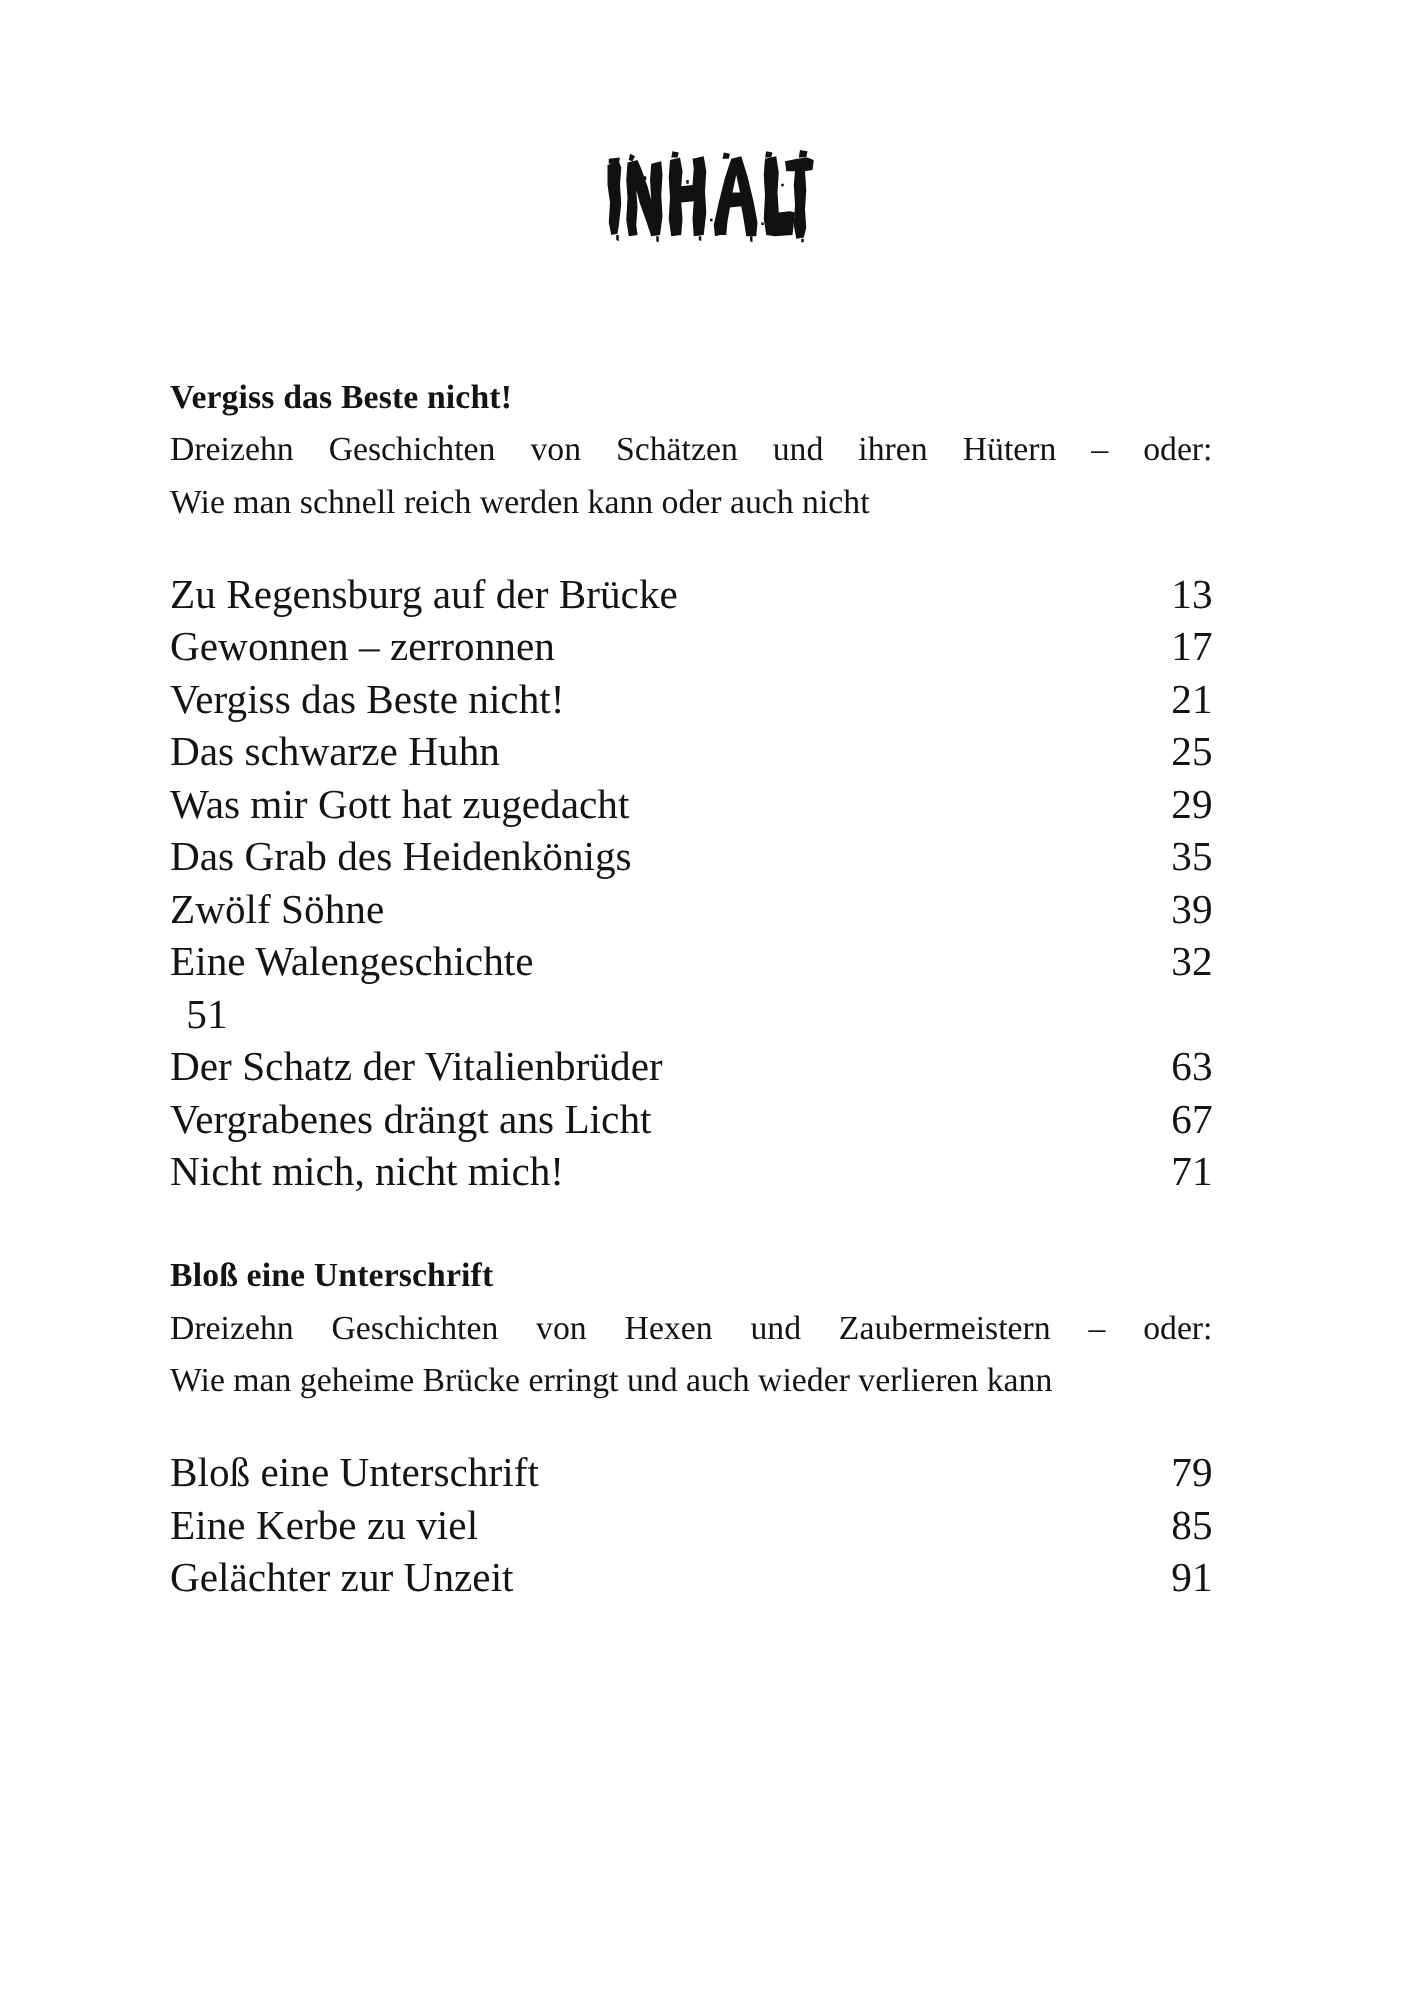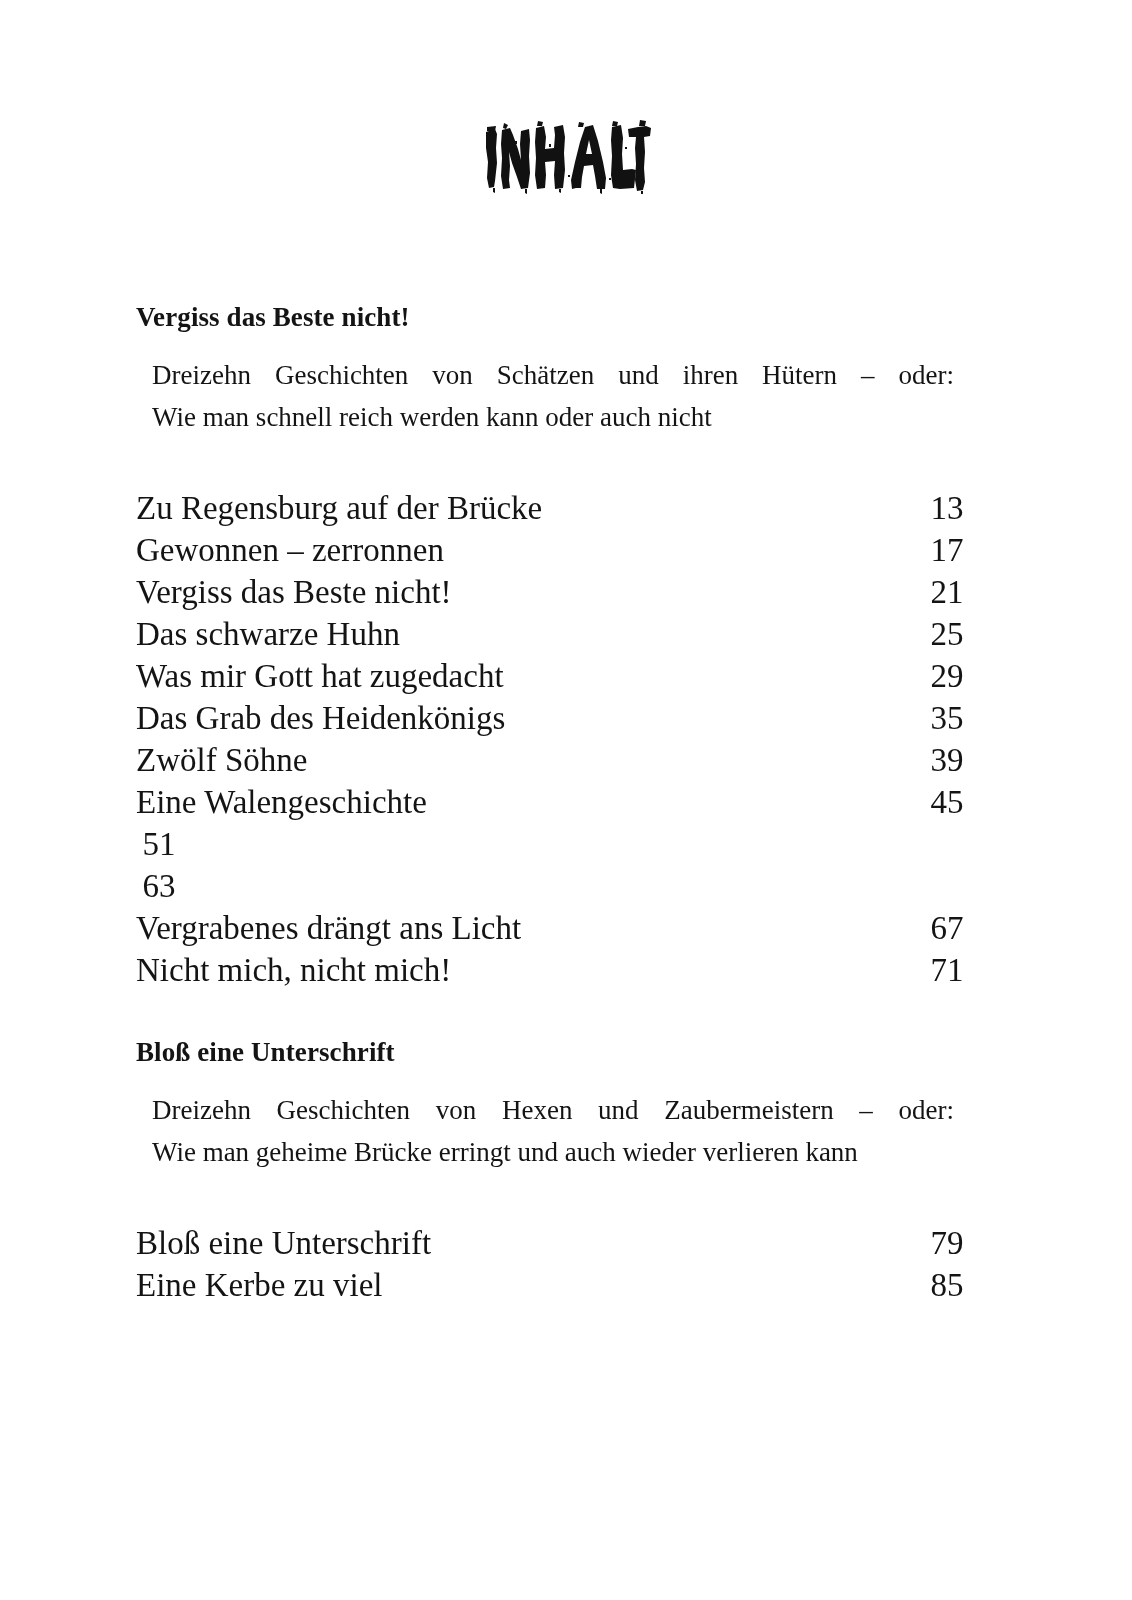--- a/index.html
+++ b/index.html
@@ -54,21 +54,21 @@
     font-size: 27px;
     line-height: 42px;
     letter-spacing: 0.1px;
     margin: 0;
     white-space: nowrap;
   }
 
   .section-subtitle {
     font-size: 27px;
     line-height: 42px;
-    margin: 16px;
+    margin: 0;
   }
   .section-subtitle .line-justified {
     display: block;
     text-align: justify;
     text-align-last: justify;
     white-space: normal;
   }
   .section-subtitle .line-plain {
     display: block;
     text-align: left;
@@ -87,21 +87,21 @@
     font-size: 33px;
     line-height: 42px;
     white-space: nowrap;
   }
   .toc-row .toc-title {
     flex: 0 1 auto;
     overflow: hidden;
   }
   .toc-row .toc-page {
     flex: 0 0 auto;
-    text-align: center;
+    text-align: right;
     min-width: 46px;
     font-variant-numeric: lining-nums;
   }
 
   
   .gap-after-subtitle { height: 33px; }
   .gap-between-sections { height: 40px; }
 
   
   .folio {
@@ -194,26 +194,27 @@
         <li class="toc-row">
           <span class="toc-title">Das Grab des Heidenkönigs</span>
           <span class="toc-page">35</span>
         </li>
         <li class="toc-row">
           <span class="toc-title">Zwölf Söhne</span>
           <span class="toc-page">39</span>
         </li>
         <li class="toc-row">
           <span class="toc-title">Eine Walengeschichte</span>
-          <span class="toc-page">45</span>
+          <span class="toc-page">32</span>
         </li>
         <li class="toc-row">
           <span class="toc-page">51</span>
         </li>
         <li class="toc-row">
+          <span class="toc-title">Der Schatz der Vitalienbrüder</span>
           <span class="toc-page">63</span>
         </li>
         <li class="toc-row">
           <span class="toc-title">Vergrabenes drängt ans Licht</span>
           <span class="toc-page">67</span>
         </li>
         <li class="toc-row">
           <span class="toc-title">Nicht mich, nicht mich!</span>
           <span class="toc-page">71</span>
         </li>

